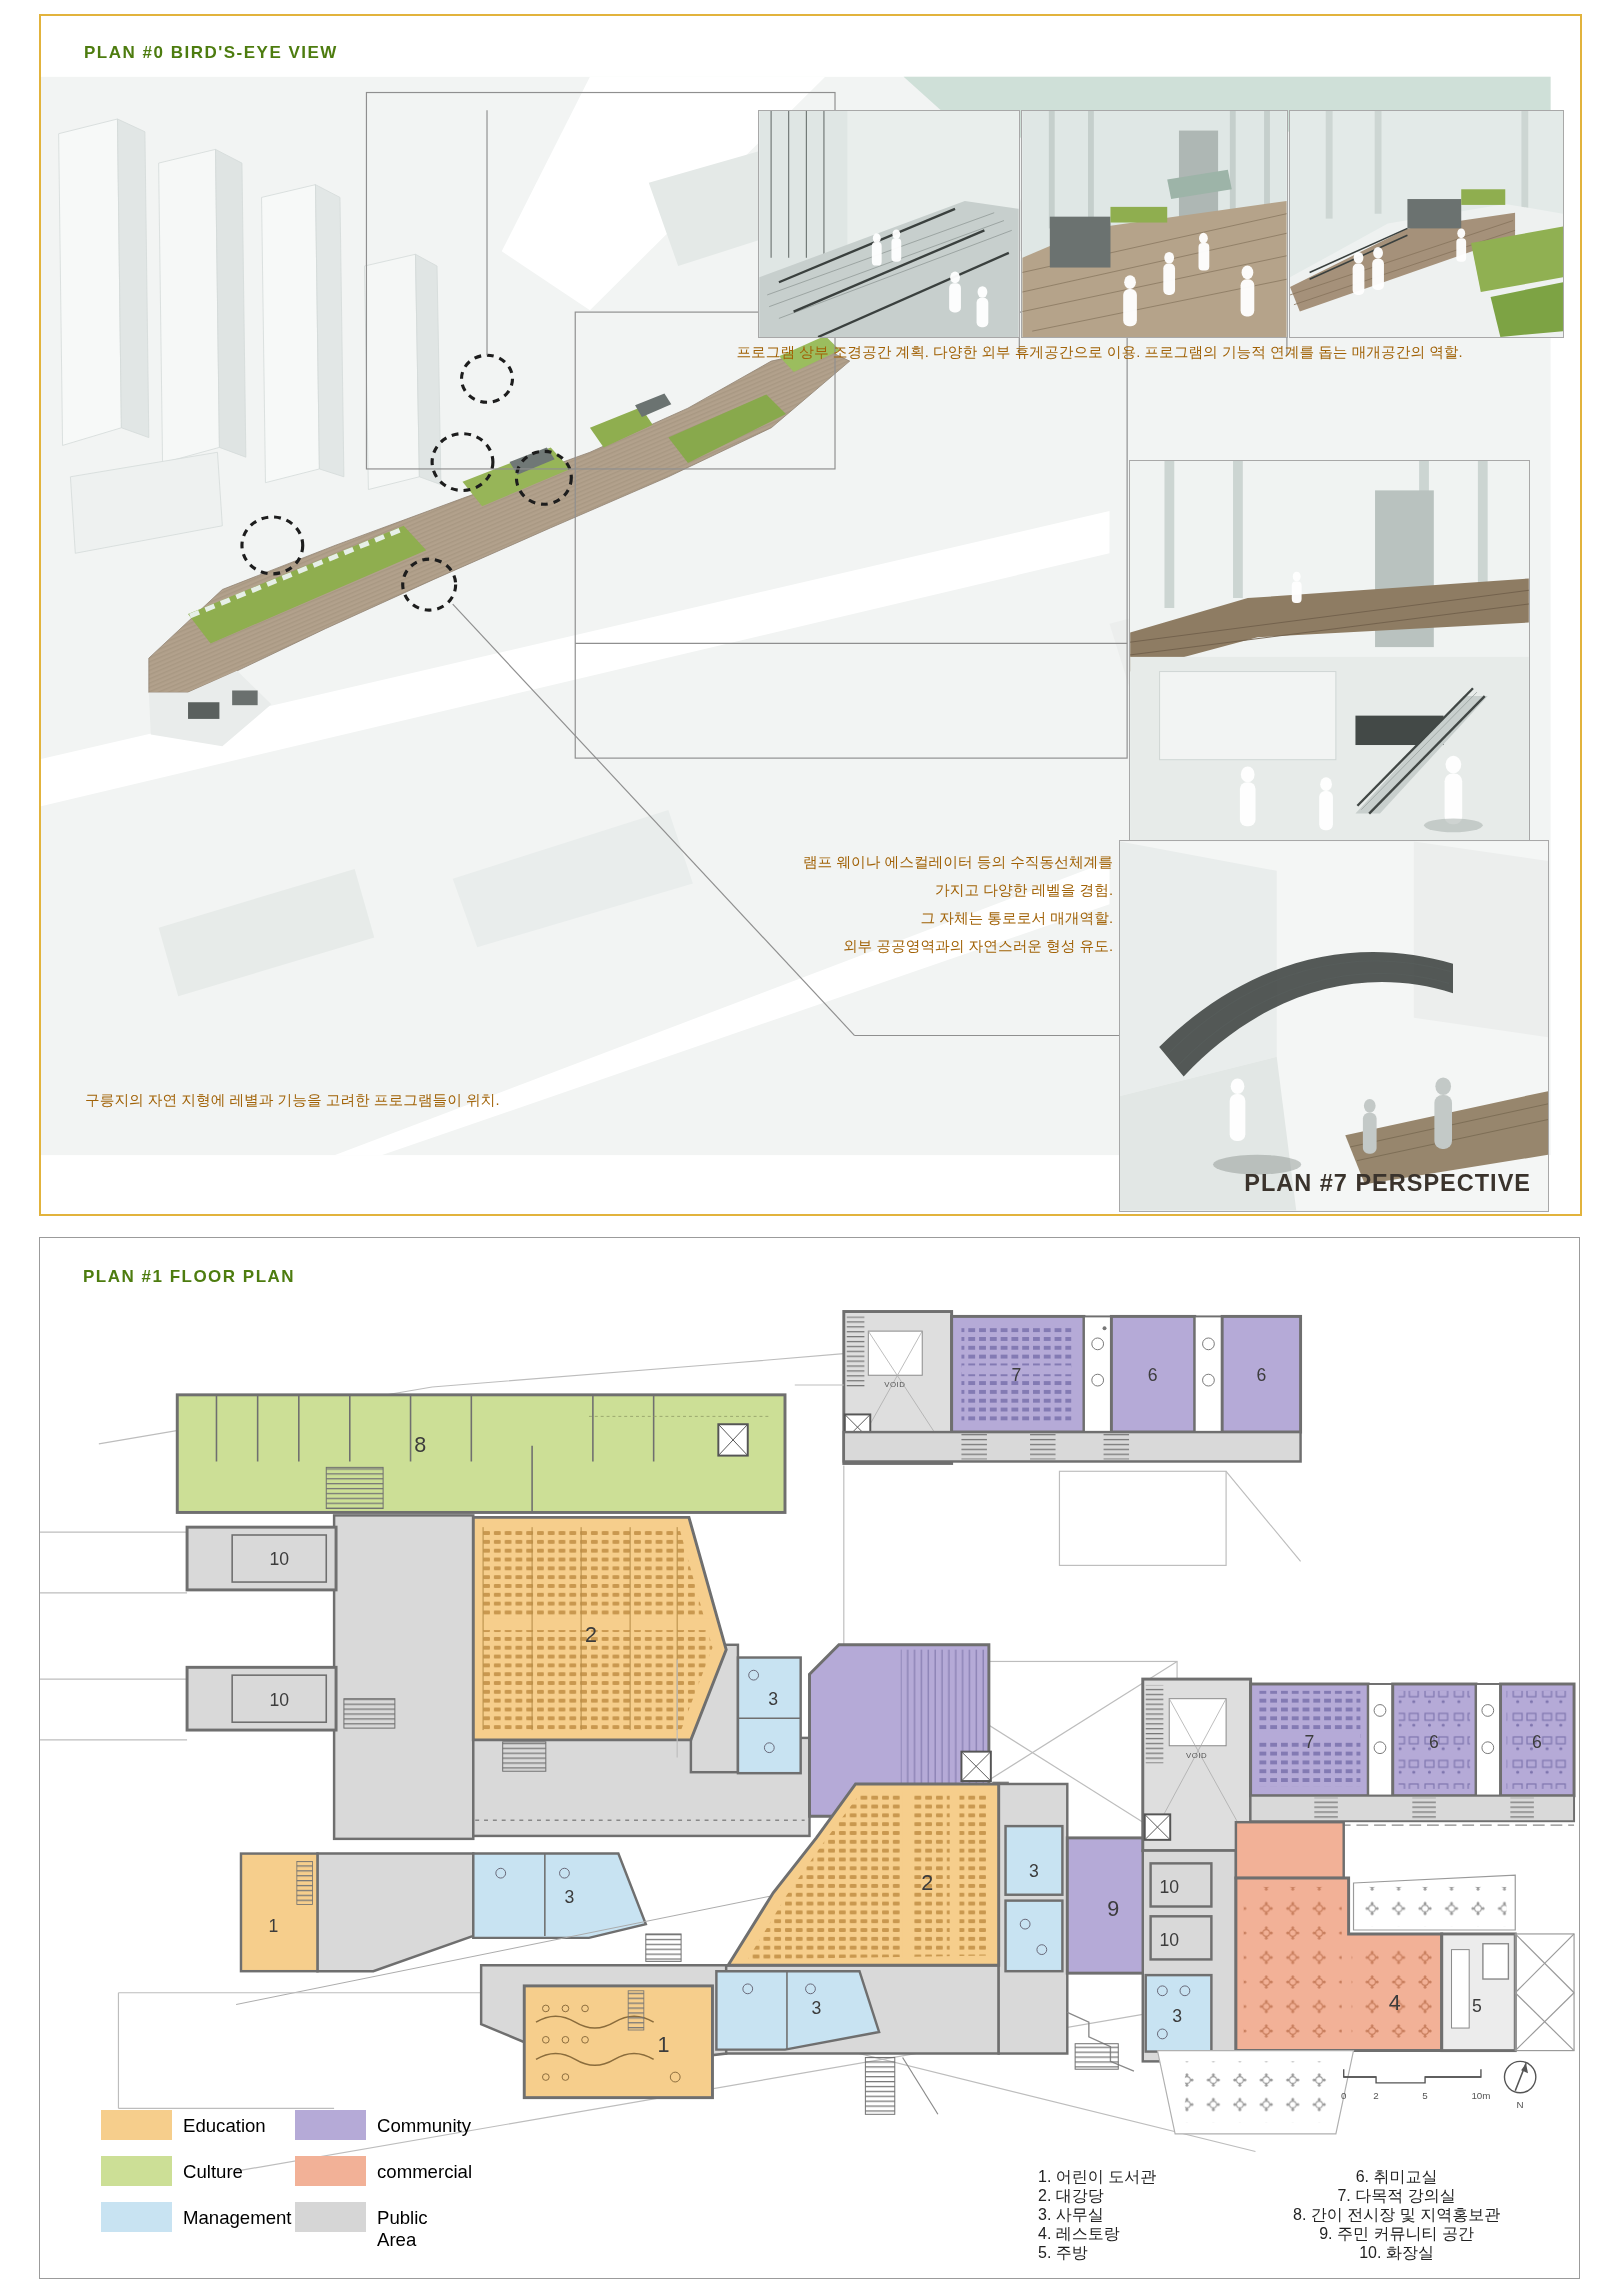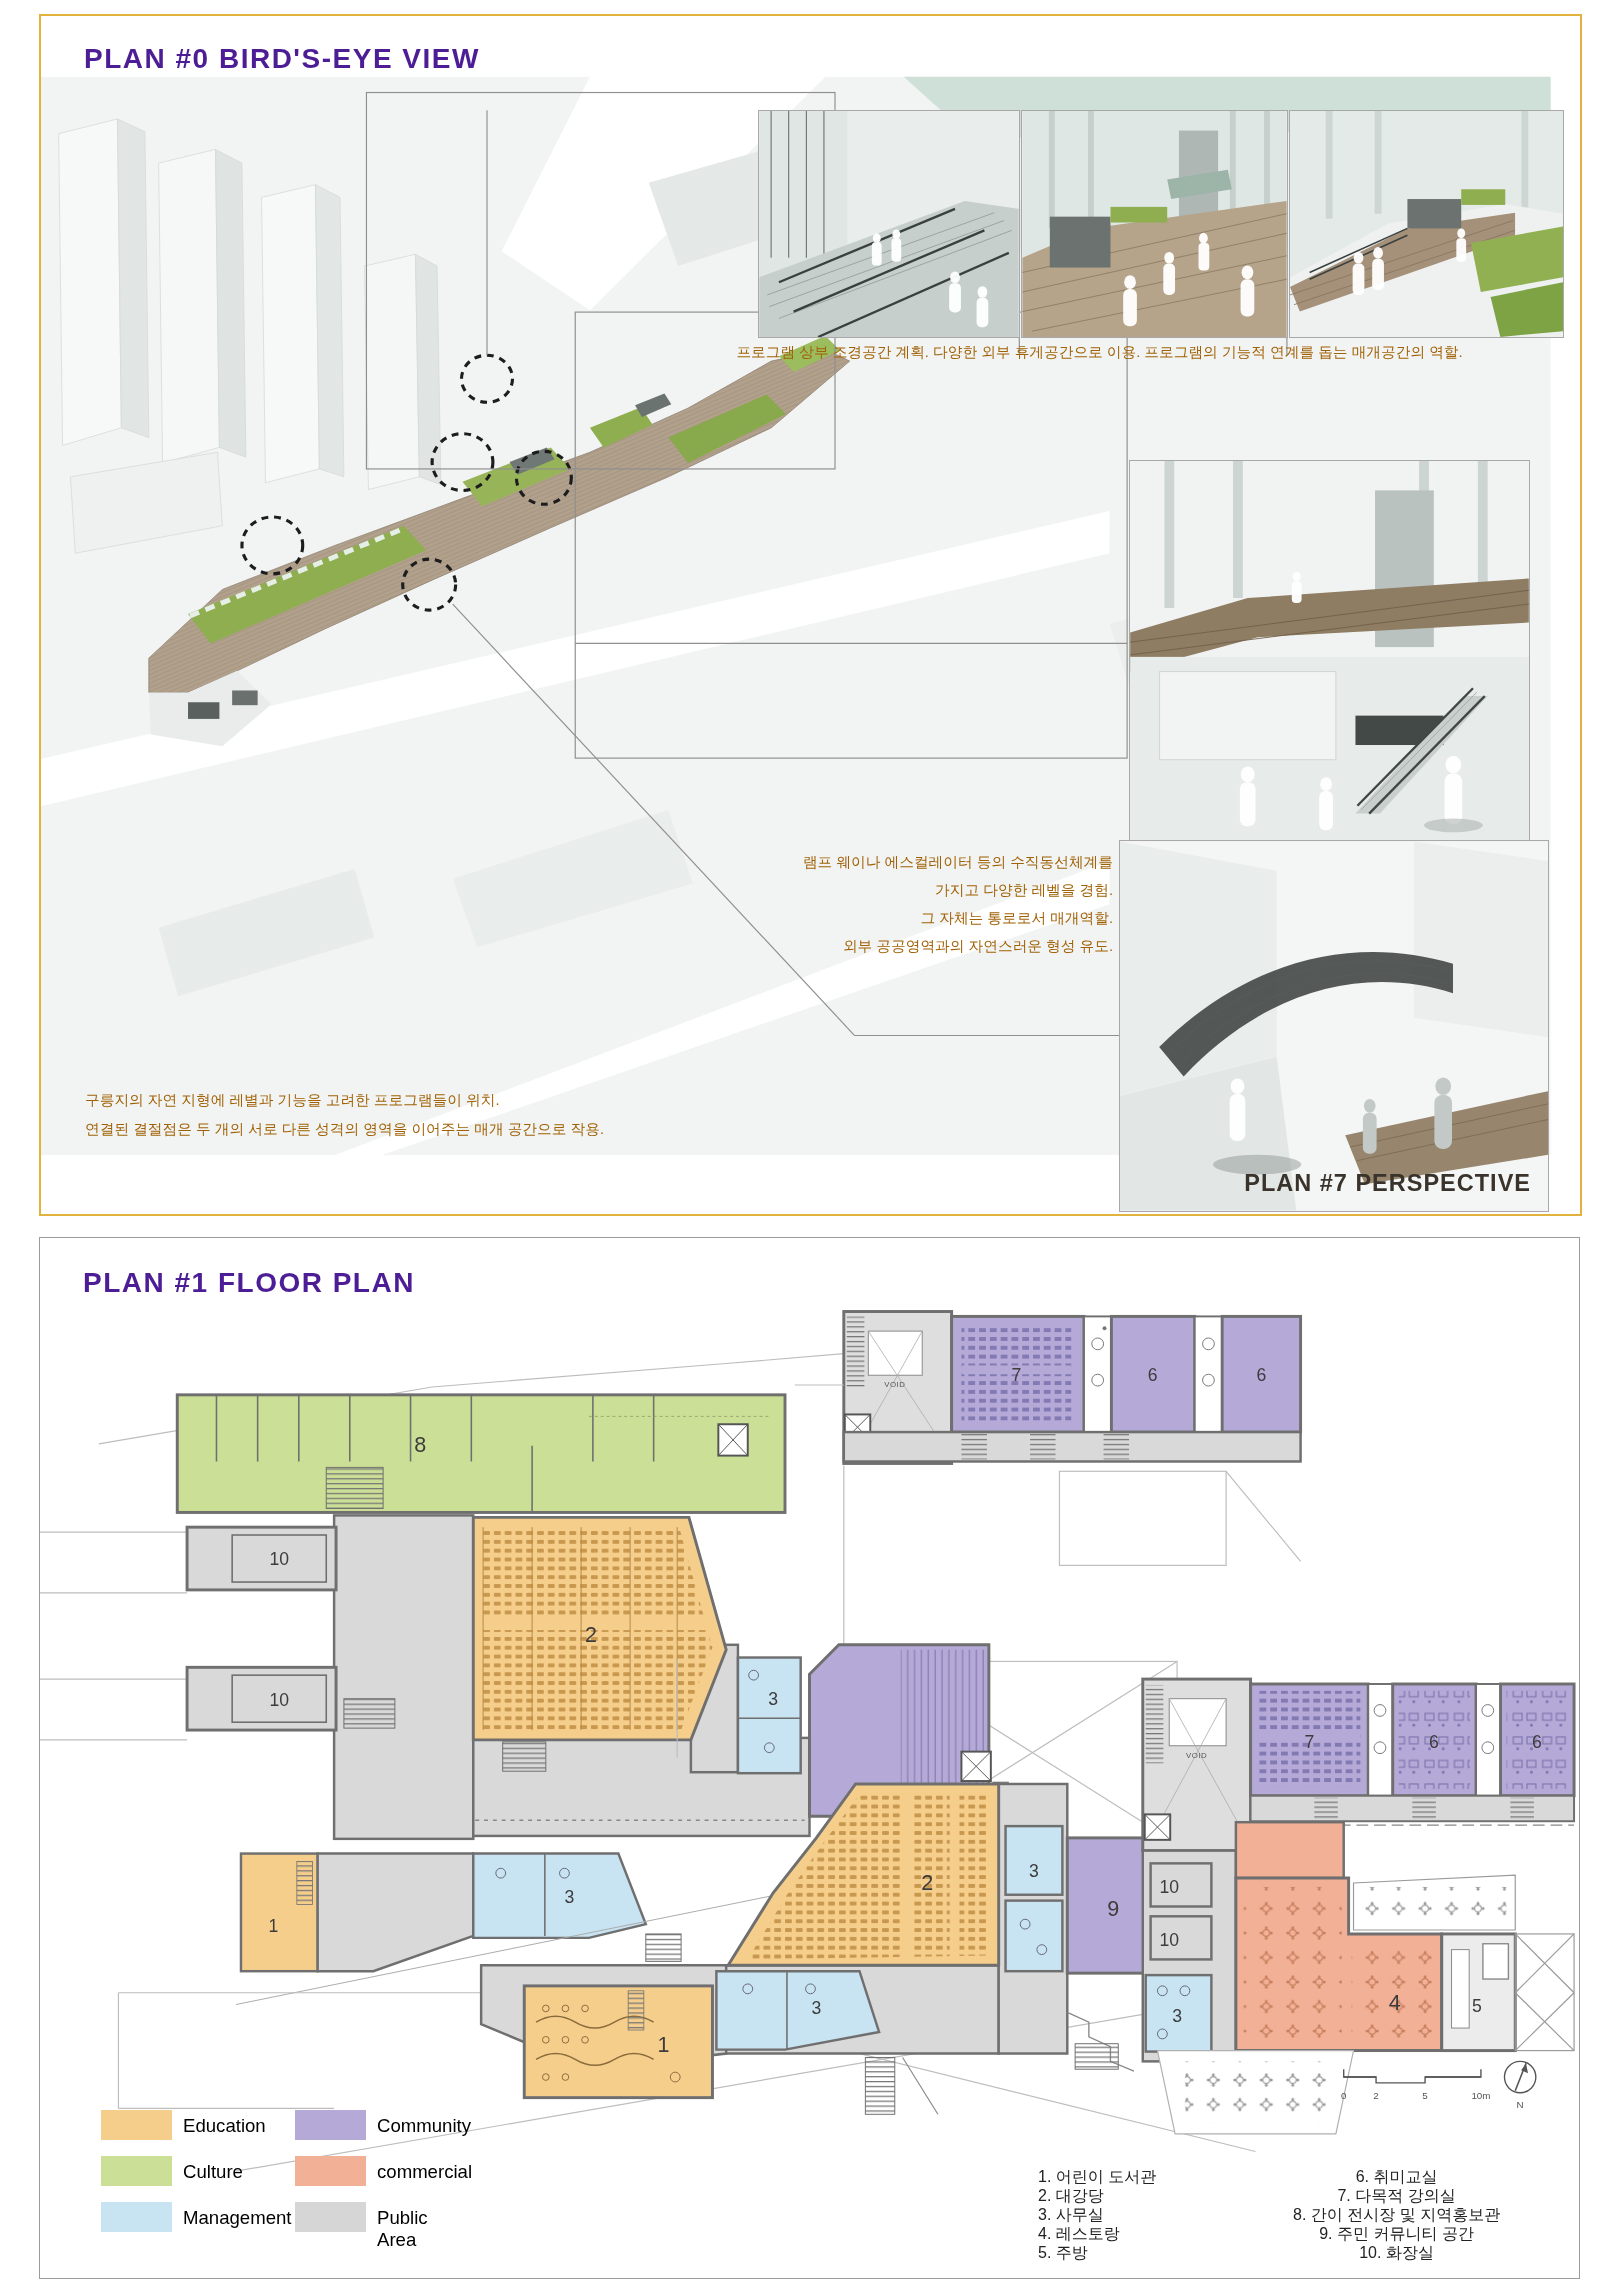--- a/index.html
+++ b/index.html
@@ -1,21 +1,21 @@
 <!DOCTYPE html>
 <html><head>
 <meta charset="utf-8">
 <style>
   html,body{margin:0;padding:0;background:#fff;}
   #board{position:relative;width:1621px;height:2293px;background:#ffffff;overflow:hidden;
          font-family:"Liberation Sans",sans-serif;}
   .panel{position:absolute;background:#fff;}
   #panel-top{left:39px;top:13.7px;width:1539px;height:1198px;border:2px solid #E2B33C;}
   #panel-bottom{left:39px;top:1237px;width:1539px;height:1040px;border:1px solid #9b9b9b;}
-  .panel-title{position:absolute;font-size:28px;font-weight:bold;letter-spacing:1.5px;color:#4c1d95;}
+  .panel-title{position:absolute;font-size:17px;font-weight:bold;letter-spacing:1.5px;color:#4d7c0f;}
   .kor{color:#a16207;font-size:14.7px;}
   .inset{position:absolute;border:1px solid #a8a8a8;overflow:hidden;background:#eef1f0;}
   .inset svg{display:block;}
   #caption-top{position:absolute;left:686px;top:327px;width:745px;text-align:center;}
   #annot-vert{position:absolute;left:588px;top:832px;width:484px;text-align:right;line-height:28px;}
   #annot-site{position:absolute;left:44px;top:1070px;width:686px;text-align:left;line-height:29px;}
   #perspective-label{position:absolute;right:17px;bottom:13.7px;font-size:23.5px;font-weight:bold;
                      letter-spacing:1px;color:#3a332c;}
   #legend{position:absolute;left:61px;top:872px;width:412px;}
   .legend-item{position:absolute;height:31px;}
@@ -295,21 +295,20 @@
           <ellipse cx="120" cy="250" rx="7" ry="8"></ellipse>
             <rect x="112" y="258" width="16" height="48" rx="7"></rect>
         </g>
         <ellipse cx="140" cy="330" rx="45" ry="10" fill="#8f9794" opacity="0.5"></ellipse>
       </svg>
       <div id="perspective-label">PLAN #7 PERSPECTIVE</div>
     </div>
 
     <div id="annot-site" class="kor">
       <div>구릉지의 자연 지형에 레별과 기능을 고려한 프로그램들이 위치.</div>
-      <div>연결된 결절점은 두 개의 서로 다른 성격의 영역을 이어주는 매개 공간으로 작용.</div>
     </div>
   </div>
 
   <div id="panel-bottom" class="panel">
     <div class="panel-title" style="left:43px;top:29px;">PLAN #1 FLOOR PLAN</div>
 
     <svg width="1539" height="1040" viewBox="0 0 1570 1061" style="position:absolute;left:0;top:0;">
       <defs>
         <pattern id="seatO" width="11" height="9" patternUnits="userSpaceOnUse">
           <rect x="1" y="2" width="7" height="4" rx="1" fill="#c9984f"></rect>

